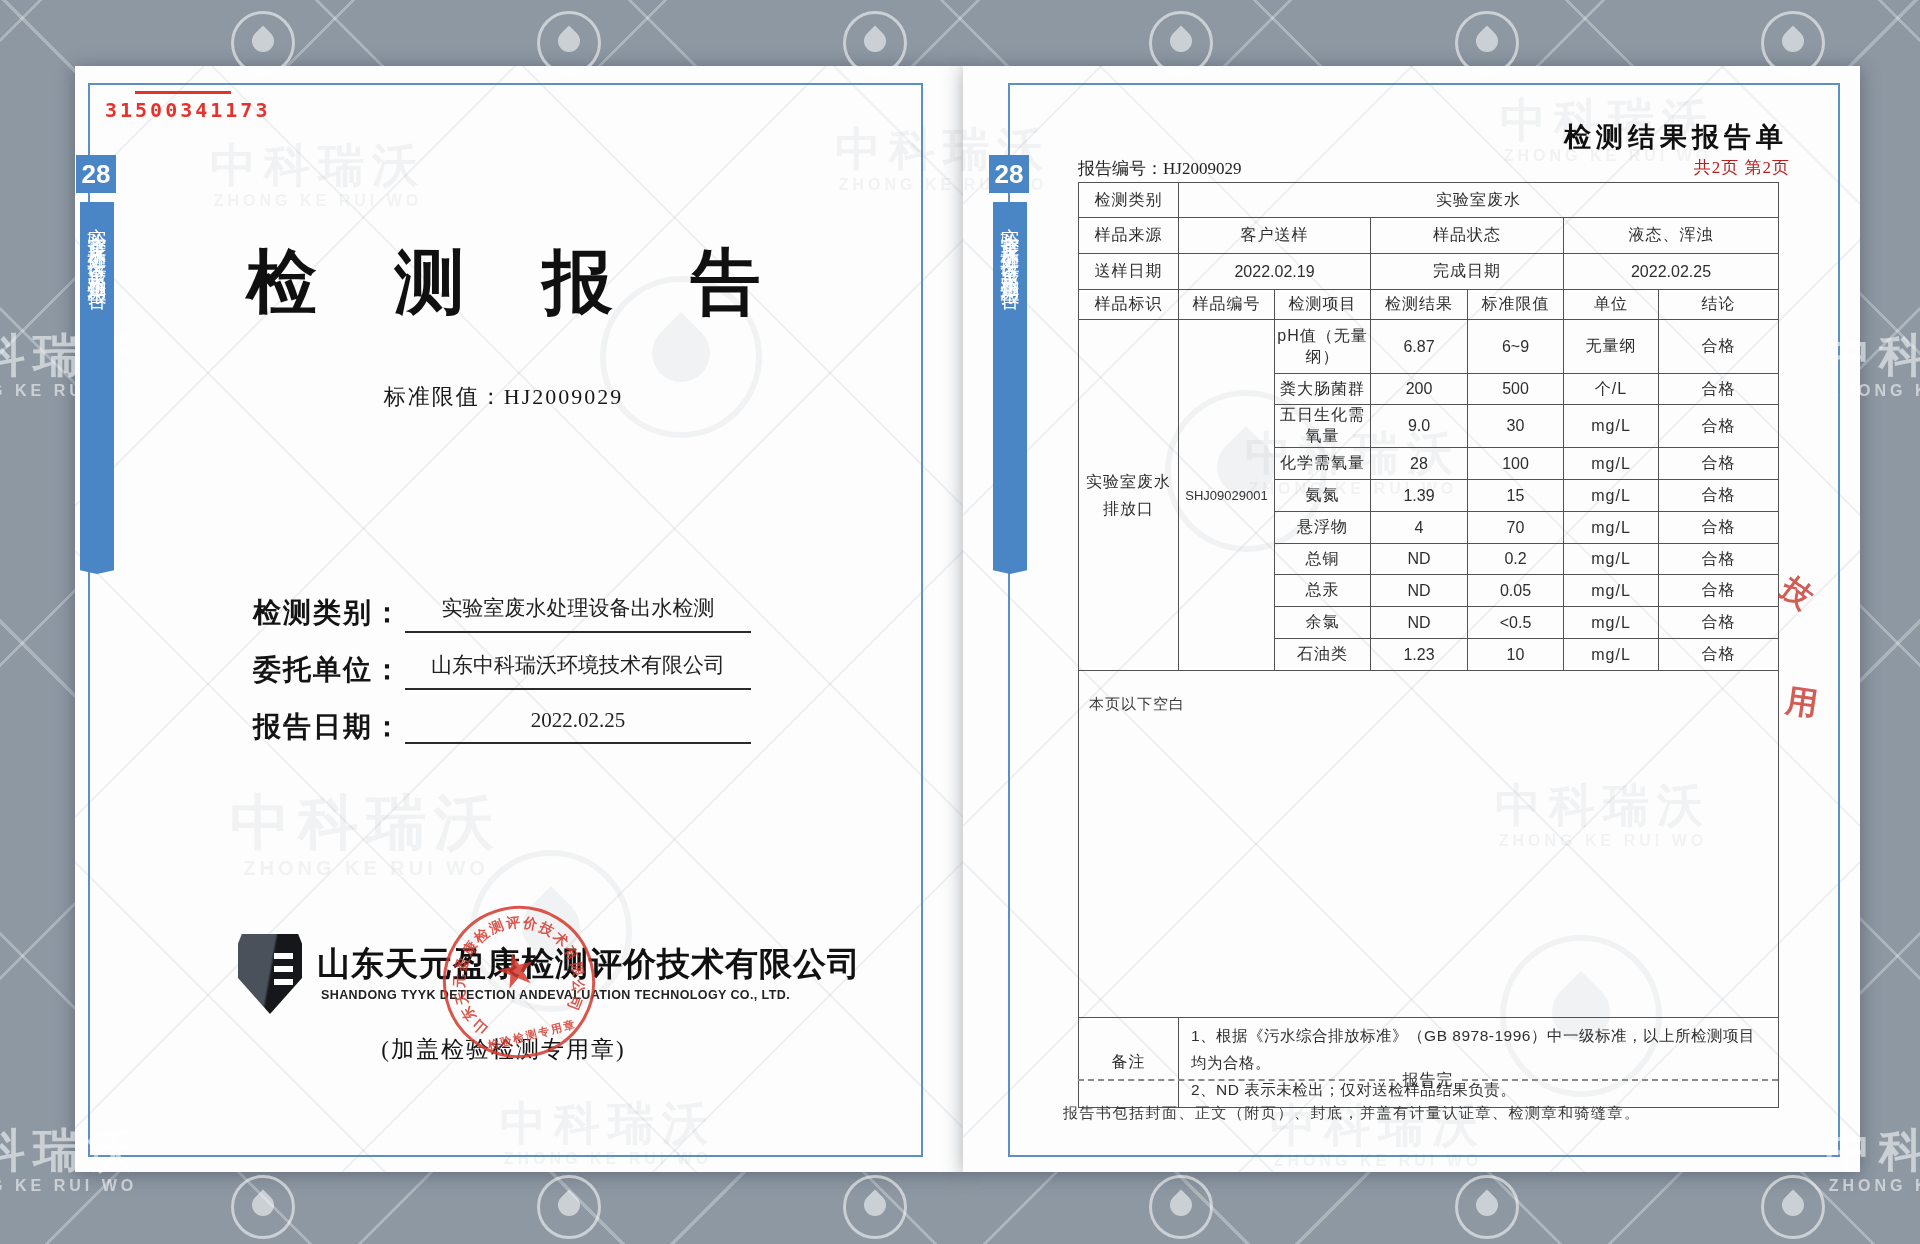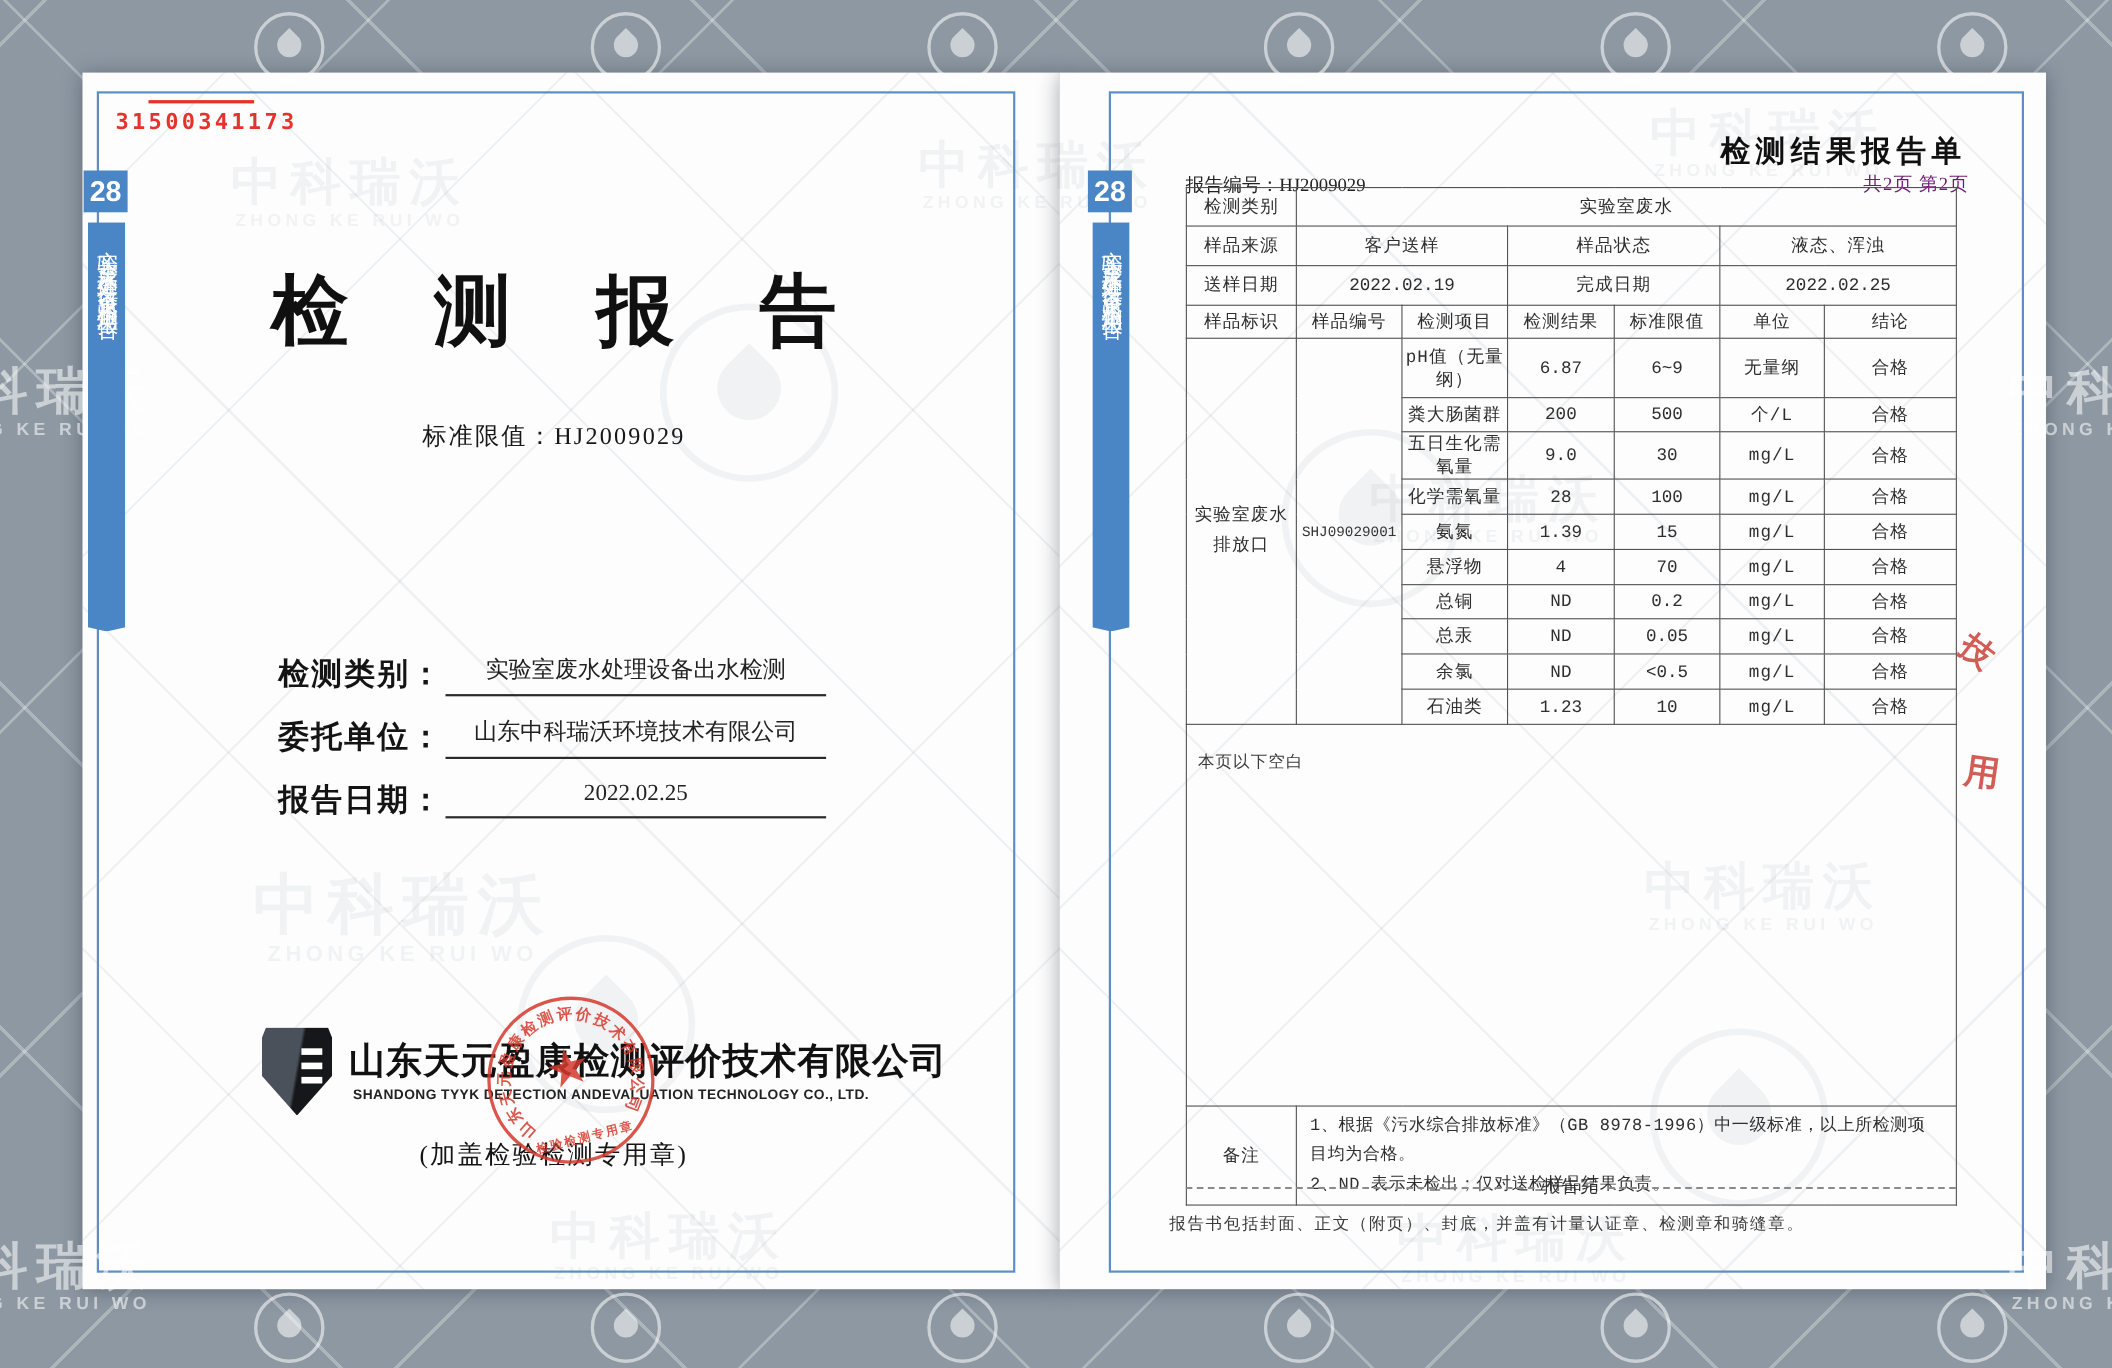--- a/index.html
+++ b/index.html
@@ -72,24 +72,24 @@
     font:bold 14px/1 "Liberation Serif",serif;color:#d43a2e;transform-origin:50% 0}
   .stamp .arc{position:absolute;left:0;right:0;bottom:16px;text-align:center;color:#d43a2e;
     font:bold 11px/1 "Liberation Serif",serif;letter-spacing:2px}
   .stamp-caption{position:absolute;left:13px;top:970px;width:831px;text-align:center;z-index:2;
     font:23px/1.2 "Liberation Serif",serif;color:#151515;letter-spacing:2px}
 
   
   .titleR{position:absolute;left:45px;top:55px;width:780px;text-align:right;z-index:2;color:#101010;
     font:bold 27px/1.2 "Liberation Serif",serif;letter-spacing:5px}
   .repnoR{position:absolute;left:115px;top:93px;z-index:2;font:17px/1.2 "Liberation Serif",serif;color:#222}
-  .pageinfo{position:absolute;right:70px;top:92px;z-index:2;font:17px/1.2 "Liberation Serif",serif;color:#701a75;letter-spacing:1px}
-
-  table.rt{position:absolute;left:115px;top:104px;width:700px;z-index:2;border-collapse:collapse;
-    table-layout:fixed;font-family:Liberation Mono, monospace;color:#2e2e2e}
+  .pageinfo{position:absolute;right:70px;top:92px;z-index:2;font:17px/1.2 "Liberation Serif",serif;color:#b91c1c;letter-spacing:1px}
+
+  table.rt{position:absolute;left:115px;top:116px;width:700px;z-index:2;border-collapse:collapse;
+    table-layout:fixed;font-family:Liberation Sans, sans-serif;color:#2e2e2e}
   .rt td{border:1px solid #525252;text-align:center;vertical-align:middle;padding:0 2px;
     font-size:16px;overflow:hidden;letter-spacing:1px}
   .rt td.num{letter-spacing:0}
   .hA{height:35px}.hB{height:36px}.hC{height:36px}.hD{height:30px}
   .rh54{height:54px}.rh31{height:31px}.rh42{height:42px}.rh32{height:32px}
   .rt .sampleid div{width:88px;margin:12px auto;line-height:1.7;letter-spacing:1px}
   .rt .sampleno{font-size:13px;letter-spacing:0;color:#333}
   .rt td.blank{height:322px;vertical-align:top;text-align:left;padding:24px 0 0 10px;
     font-size:15px;color:#3a3a3a;letter-spacing:1px}
   .rt tr.remark{height:70px}

